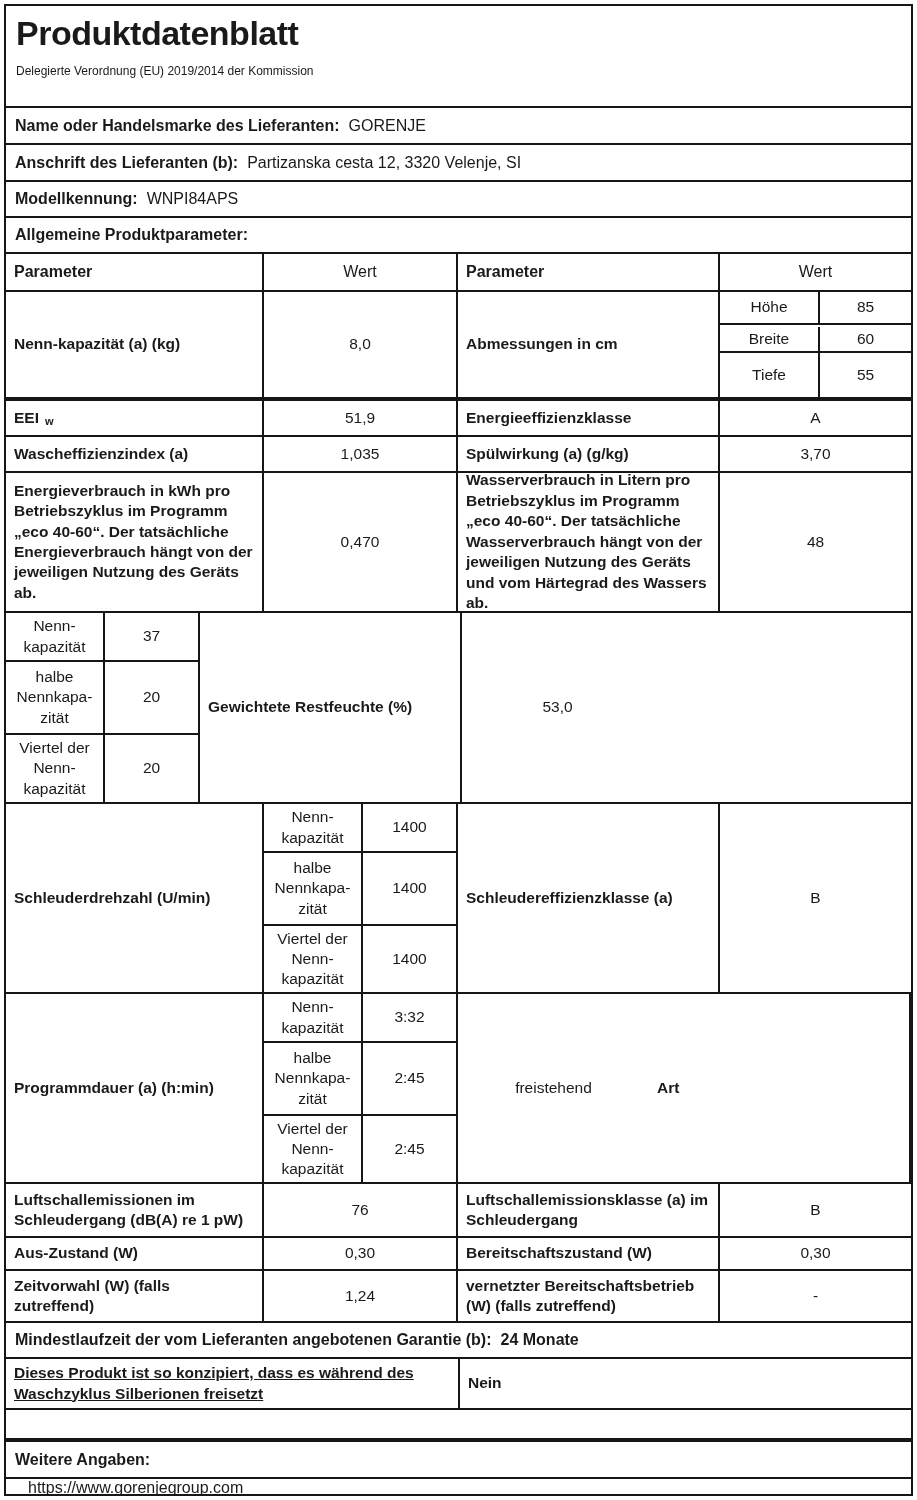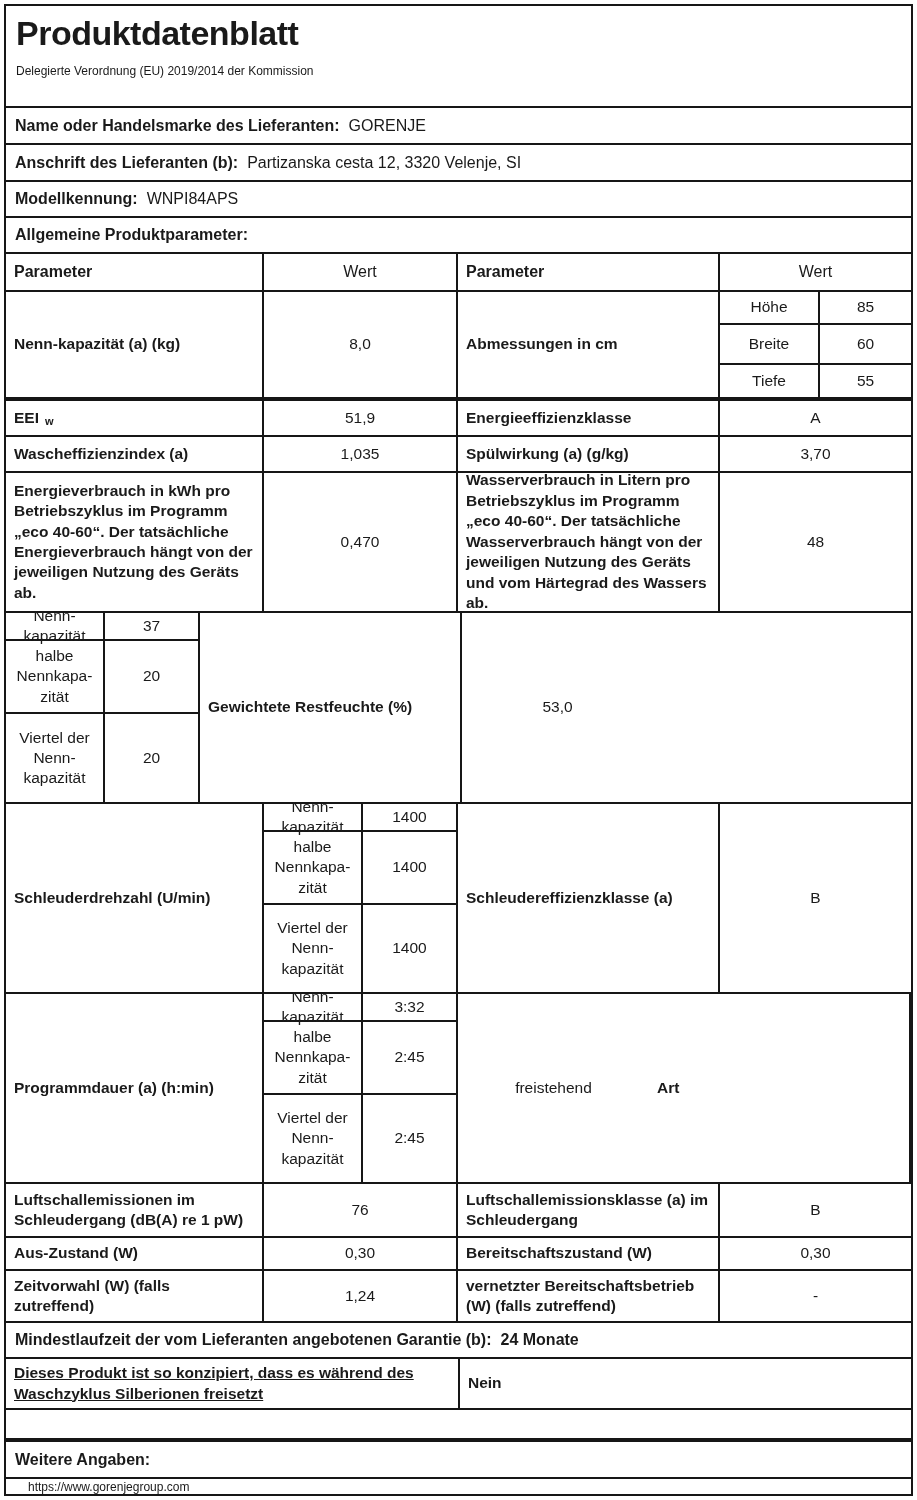--- a/index.html
+++ b/index.html
@@ -31,35 +31,35 @@
           border-right:2px solid #161616;flex:none;padding:0;}
   .subcol .srow{display:flex;border-bottom:2px solid #161616;box-sizing:border-box;flex:none;}
   .subcol .srow.slast{border-bottom:none;flex:1;}
   .scell{box-sizing:border-box;display:flex;align-items:center;justify-content:center;
          text-align:center;font-size:15.5px;line-height:1.3;padding:2px 5px;}
   .scell.b{border-right:2px solid #161616;}
   .sl{width:99px;flex:none;}
   .sv{width:93px;flex:1;}
   .dl{width:100px;flex:none;}
   .dv{flex:1;}
-  .sr-a{height:28px;} .sr-b{height:73px;}
-  .dim-a{height:33px;} .dim-b{height:40px;}
+  .sr-a{height:49px;} .sr-b{height:73px;}
+  .dim-a{height:33px;} .dim-b{height:28px;align-items:flex-end;}
   
   .titleblock{display:block;padding:8px 10px 6px 10px;}
   .doc-title{font-size:34px;font-weight:700;letter-spacing:-0.5px;margin:0;}
   .doc-subtitle{font-size:12px;margin-top:11px;}
   .inforow{align-items:center;padding:0 9px;font-size:16px;}
   .inforow .k{font-weight:700;}
   .inforow .v{margin-left:9px;}
   .inforow.allbold .v{font-weight:700;text-align:center;}
   .hdr{font-size:16px;}
   sub.eei{font-size:11px;margin-left:6px;transform:translateY(3px);}
   .silver-l{width:454px;flex:none;font-weight:700;text-decoration:underline;}
   .silver-r{flex:1;font-weight:700;}
-  .urlrow{font-size:12px;padding-left:22px;}
+  .urlrow{font-size:16px;padding-left:22px;}
 </style>
 </head>
 <body>
 
 <div class="sheet">
 
   <div class="row titleblock" style="height:102px;">
     <h1 class="doc-title">Produktdatenblatt</h1>
     <div class="doc-subtitle">Delegierte Verordnung (EU) 2019/2014 der Kommission</div>
   </div>

